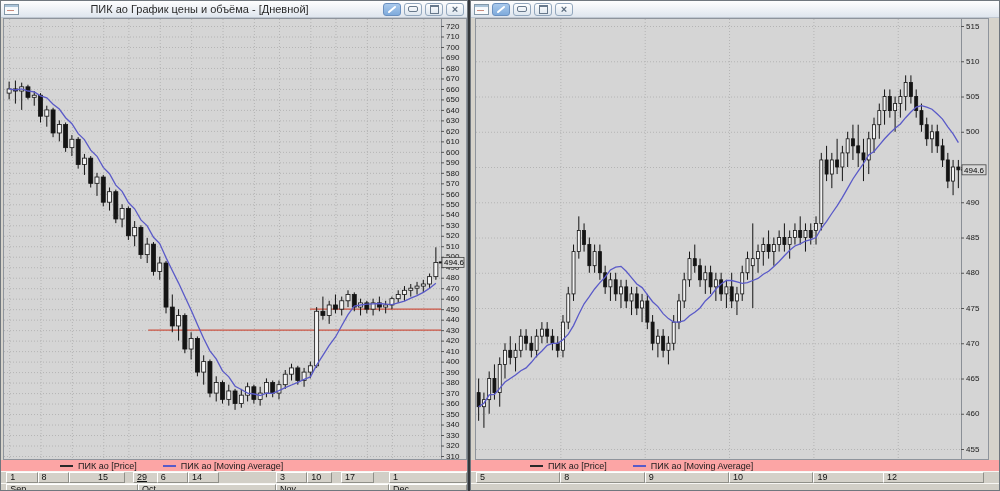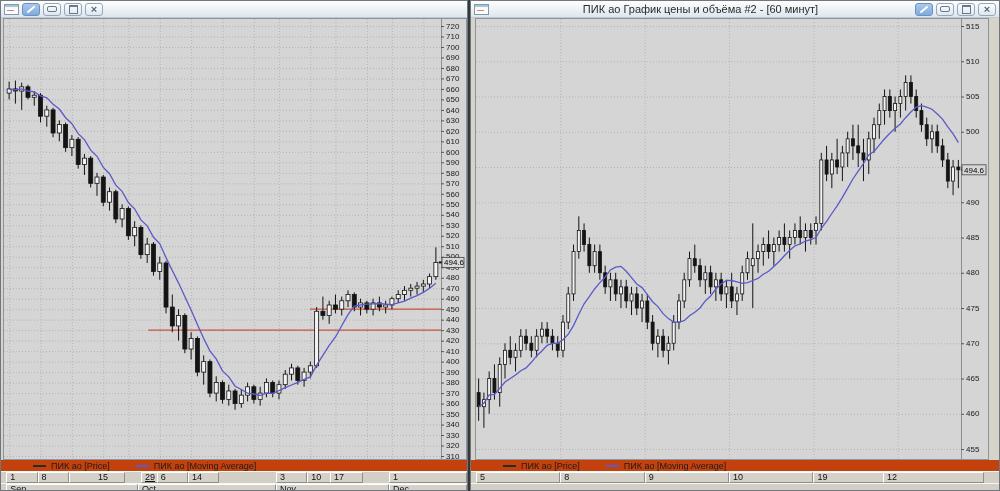--- a/index.html
+++ b/index.html
@@ -24,40 +24,41 @@
     padding:0;cursor:default}
   .tb-btn.link{background:linear-gradient(#a9c9ec,#7fabdc);border-color:#6a90c0}
   .glyph-min{display:block;width:8px;height:4px;border:1px solid #68798c;border-radius:2px}
   .glyph-restore{display:block;width:7px;height:6px;border:1px solid #68798c;border-top-width:2px}
   .glyph-close{font-size:11px;line-height:10px;color:#5a6b7e;font-weight:bold}
 
   .chart-body{padding:0 2px}
   .win-right .chart-body{padding:0 12px 0 4px}
   svg.chart{display:block;background:#d5d5d5;border:1px solid #8e949c}
 
-  .legend-row{height:11px;display:flex;align-items:center;padding-left:32px;gap:26px;
-    font-size:9px;color:#1c1c1c;background:#c2410c}
+  .legend-row{height:11px;display:flex;align-items:center;padding-left:59px;gap:26px;
+    font-size:9px;color:#1c1c1c;background:#fca5a5}
   .legend-item{display:flex;align-items:center;white-space:nowrap}
   .legend-dash{display:inline-block;width:13px;height:2px;margin-right:5px}
 
   .time-row{position:relative;height:11px;background:#d2cfc7;border-top:1px solid #f7f6f3;overflow:hidden}
   .time-row.month-row{height:10px}
   .tick-cell{position:absolute;top:0;height:100%;box-sizing:border-box;
     border-top:1px solid #ffffff;border-left:1px solid #ffffff;
     border-right:1px solid #8f8f88;border-bottom:1px solid #8f8f88;
     background:#d4d1c9;font-size:9px;line-height:9px;color:#111;padding-left:3px;overflow:hidden}
 </style>
 </head>
 <body>
 
 <div class="desktop">
 
   <section class="window win-left">
     <header class="titlebar">
       <span class="title-icon"></span>
+      <span class="title-text">ПИК ао График цены и объёма - [Дневной]</span>
       <span class="title-buttons">
         <button class="tb-btn link">
             <svg width="10" height="9">
               <line x1="2" y1="7" x2="8" y2="2" stroke="#ffffff" stroke-width="2" stroke-linecap="round"></line>
             </svg>
           </button>
         <button class="tb-btn">
             <span class="glyph-min"></span>
           </button>
         <button class="tb-btn">
@@ -375,41 +376,40 @@
       </span>
       <span class="legend-item">
         <span class="legend-dash" style="background: rgb(90, 90, 200);"></span>
         <span>ПИК ао [Moving Average]</span>
       </span>
     </div>
     <div class="time-row">
         <div class="tick-cell" style="left: 5.13768px; width: 31.3768px;">1</div>
         <div class="tick-cell" style="left: 36.5145px; width: 31.3768px;">8</div>
         <div class="tick-cell" style="left: 67.8913px; width: 56.4783px; padding-left: 28px;">15</div>
-        <div class="tick-cell" style="left: 140px; width: 29px; text-decoration: underline;">29</div>
+        <div class="tick-cell" style="left: 132px; width: 29px; text-decoration: underline;">29</div>
         <div class="tick-cell" style="left: 155.746px; width: 31.3768px;">6</div>
         <div class="tick-cell" style="left: 187.123px; width: 31.3768px;">14</div>
         <div class="tick-cell" style="left: 208px; width: 56.4783px; margin-top: 17px;">20</div>
         <div class="tick-cell" style="left: 274.978px; width: 31.3768px;">3</div>
         <div class="tick-cell" style="left: 306.355px; width: 25.1014px;">10</div>
-        <div class="tick-cell" style="left: 329px; width: 33px;">17</div>
+        <div class="tick-cell" style="left: 340px; width: 33px;">17</div>
         <div class="tick-cell" style="left: 387.935px; width: 78.0652px;">1</div>
       </div>
     <div class="time-row month-row">
         <div class="tick-cell" style="left: 5.13768px; width: 131.783px;">Sep</div>
         <div class="tick-cell" style="left: 136.92px; width: 138.058px;">Oct</div>
         <div class="tick-cell" style="left: 274.978px; width: 112.957px;">Nov</div>
         <div class="tick-cell" style="left: 387.935px; width: 78.0652px;">Dec</div>
       </div>
   </section>
 
   <section class="window win-right">
     <header class="titlebar">
       <span class="title-icon"></span>
-      <span class="title-text">ПИК ао График цены и объёма #2 - [60 минут]</span>
       <span class="title-buttons">
         <button class="tb-btn link">
             <svg width="10" height="9">
               <line x1="2" y1="7" x2="8" y2="2" stroke="#ffffff" stroke-width="2" stroke-linecap="round"></line>
             </svg>
           </button>
         <button class="tb-btn">
             <span class="glyph-min"></span>
           </button>
         <button class="tb-btn">

